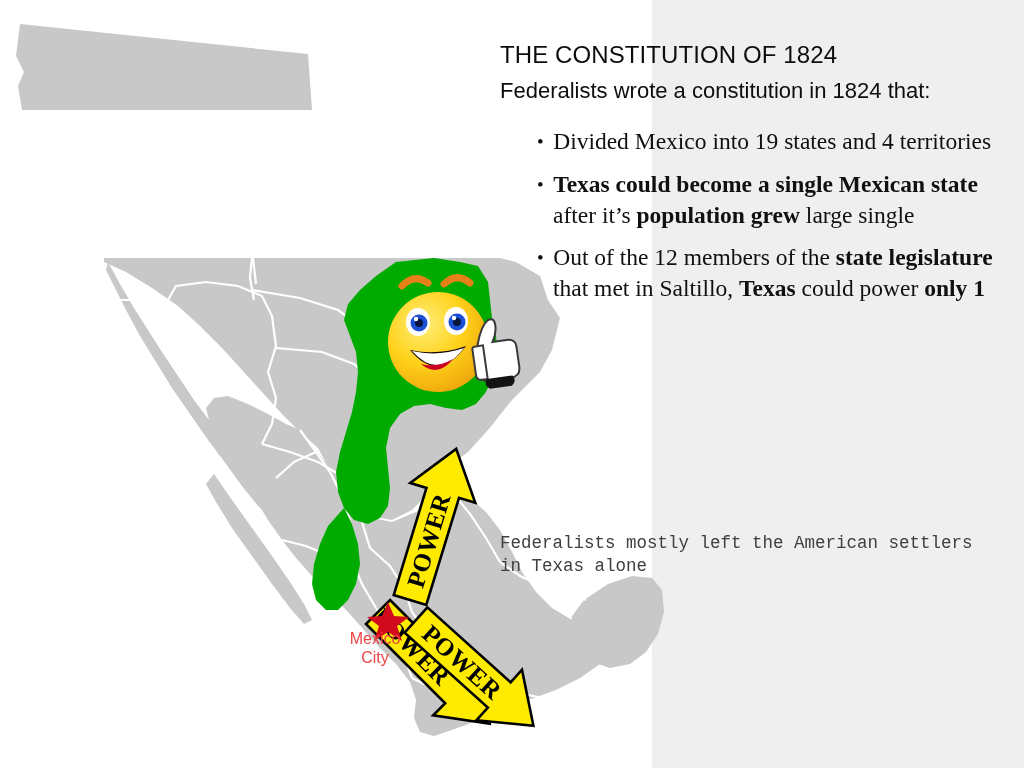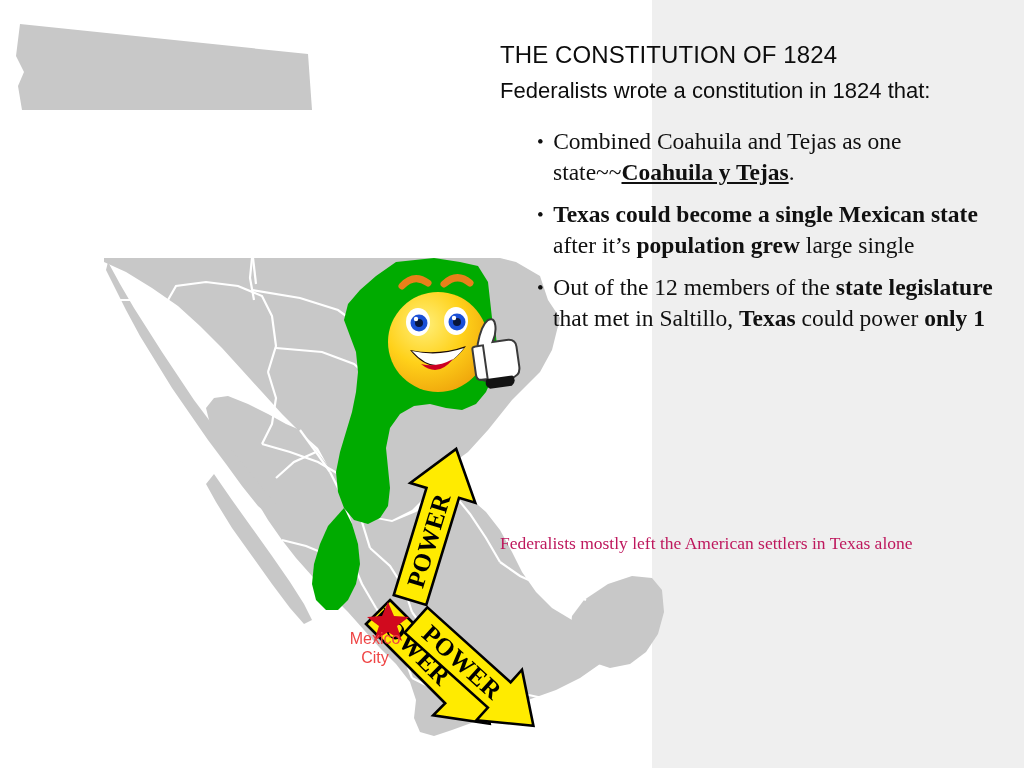--- a/index.html
+++ b/index.html
@@ -45,22 +45,22 @@
   }
   .bullets{
     position:absolute;left:537px;top:126px;width:478px;
     font-family:"Liberation Serif", serif;
     font-size:23.5px;line-height:30px;color:#101010;
   }
   .bullet{margin:0 0 12px 0;text-indent:-16px;padding-left:16px;}
   .bullet .dot{font-size:19px;vertical-align:1px;}
   .rt-foot{
     position:absolute;left:500px;top:532px;width:480px;
-    font-family:Liberation Serif, serif;
-    font-size:17.5px;line-height:23px;color:#be185d;
+    font-family:Liberation Mono, monospace;
+    font-size:17.5px;line-height:23px;color:#404040;
   }
 
   
   .arrow-label{
     font-family:"Liberation Serif", serif;
     font-weight:bold;font-size:25px;letter-spacing:.5px;fill:#000;
   }
 
   
   .mx-label{
@@ -201,20 +201,20 @@
       <span>Mexico</span><br>
       <span>City</span>
     </div>
   </div>
 
 
   <div class="rt-title">THE CONSTITUTION OF 1824</div>
   <div class="rt-sub">Federalists wrote a constitution in 1824 that:</div>
 
   <div class="bullets" id="bullet-list">
-      <p class="bullet"><span class="dot">•&nbsp; </span><span>Combined Coahuila and Tejas as one state~~</span><span style="font-weight: bold; text-decoration: underline;">Coahuila y Tejas</span><span>.</span></p>
+      <p class="bullet"><span class="dot">•&nbsp; </span><span>Divided Mexico into 19 states and 4 territories</span></p>
       <p class="bullet"><span class="dot">•&nbsp; </span><span style="font-weight: bold;">Texas could become a single Mexican state</span><span> after it’s </span><span style="font-weight: bold;">population grew</span><span> large single</span></p>
       <p class="bullet"><span class="dot">•&nbsp; </span><span>Out of the 12 members of the </span><span style="font-weight: bold;">state legislature</span><span> that met in Saltillo, </span><span style="font-weight: bold;">Texas</span><span> could power </span><span style="font-weight: bold;">only 1</span></p>
     </div>
 
   <div class="rt-foot">Federalists mostly left the American settlers in Texas alone</div>
 
 </div>
 
 </body></html>

